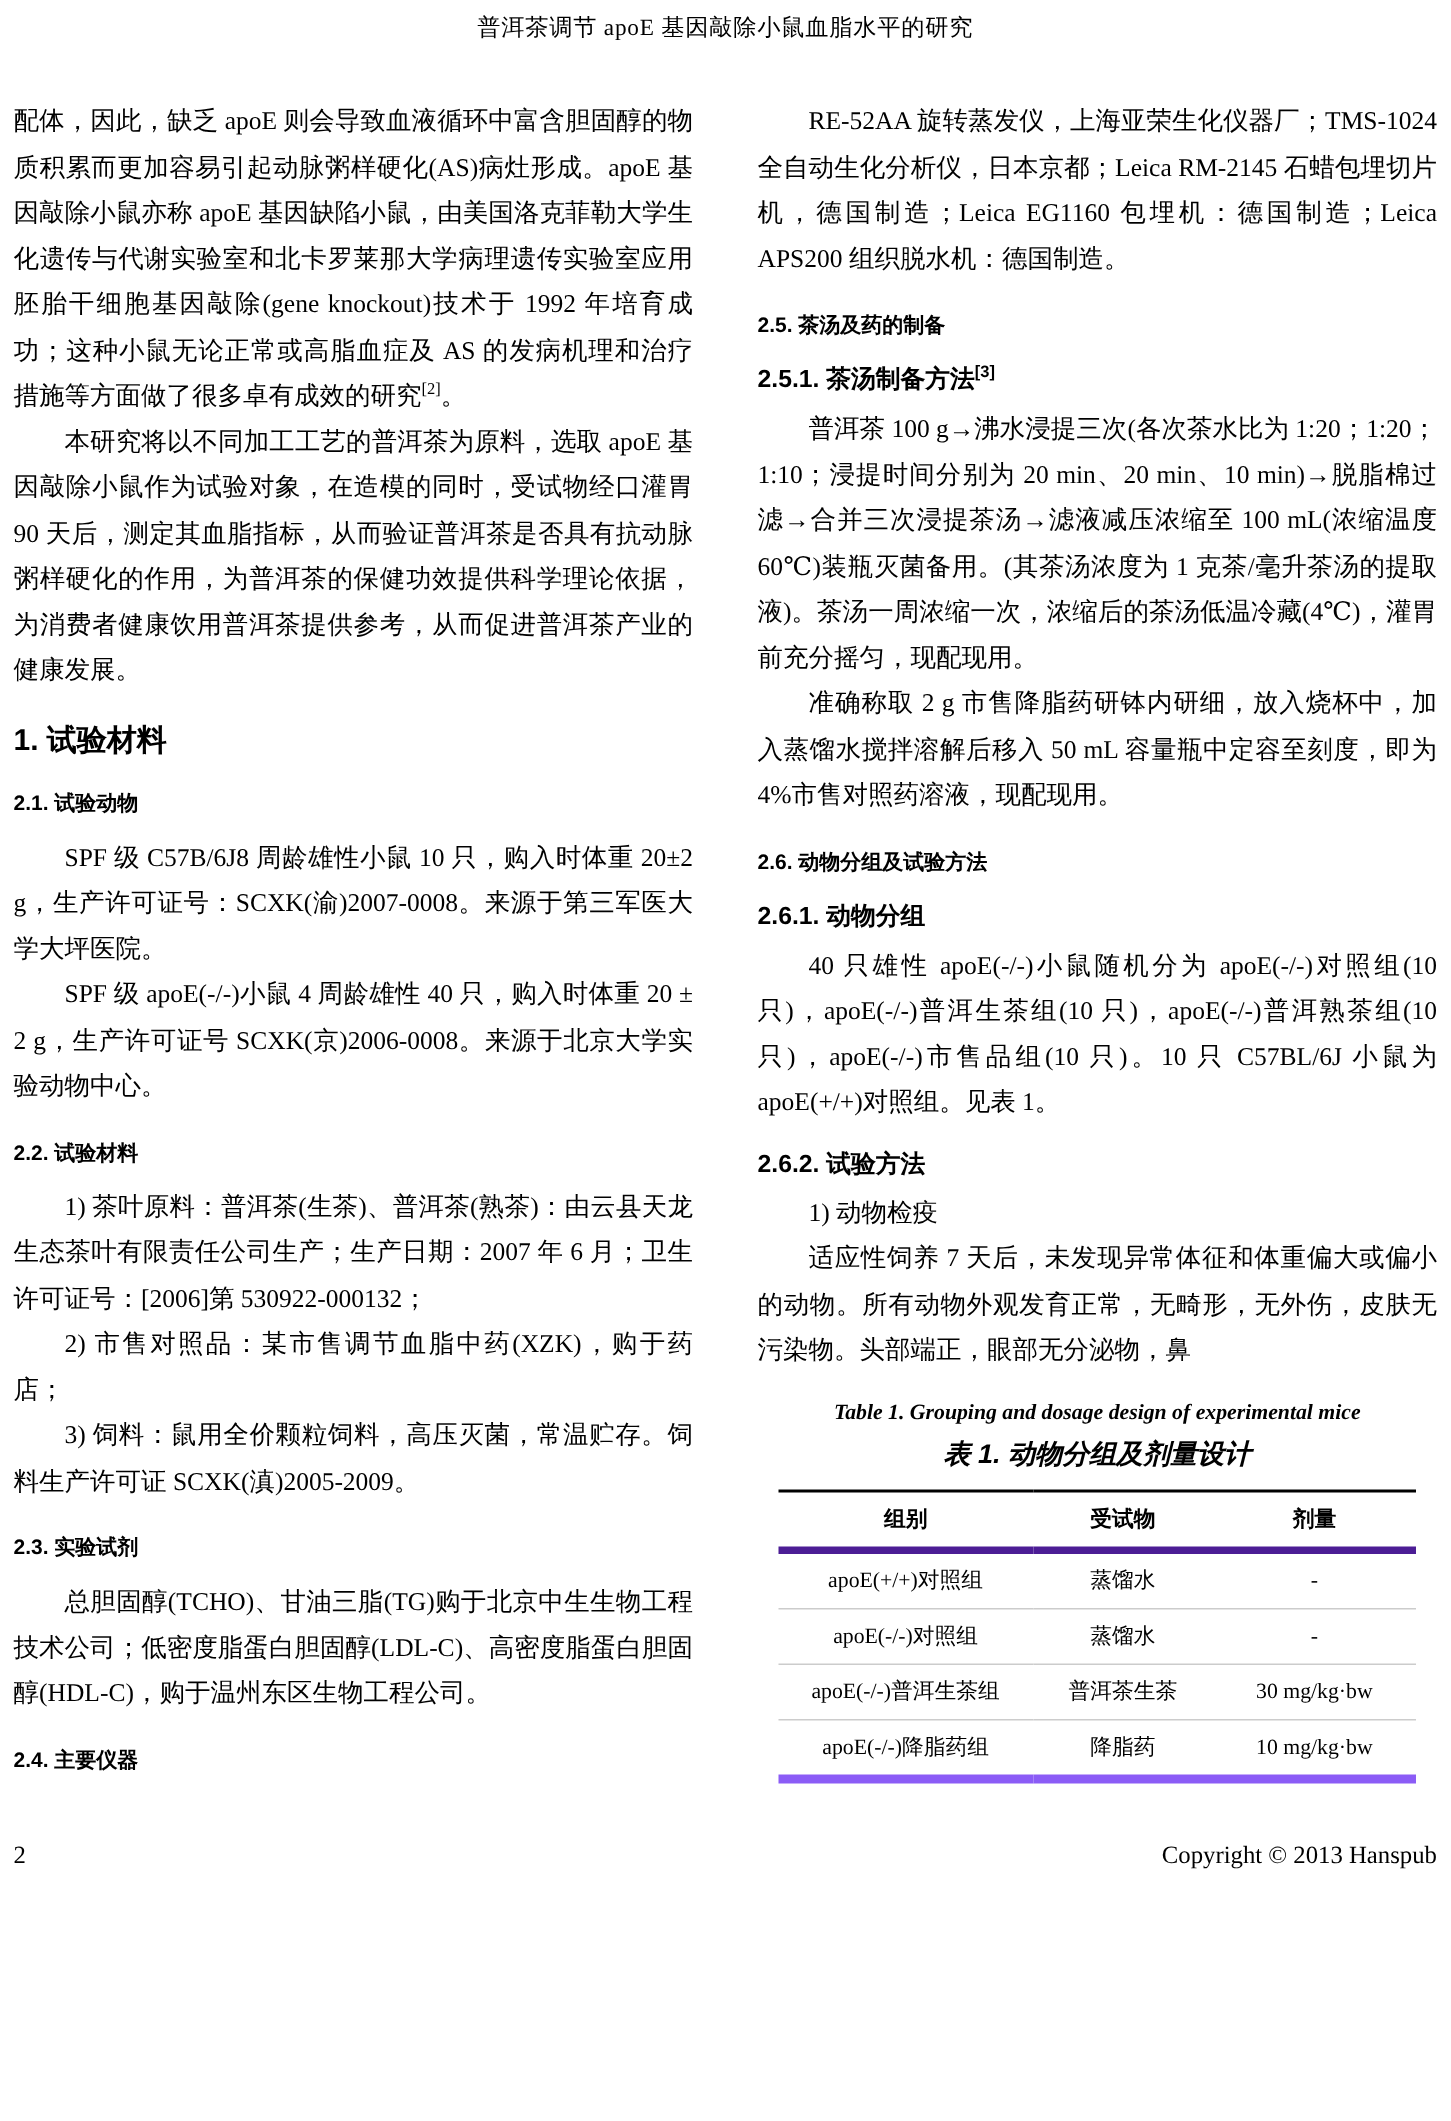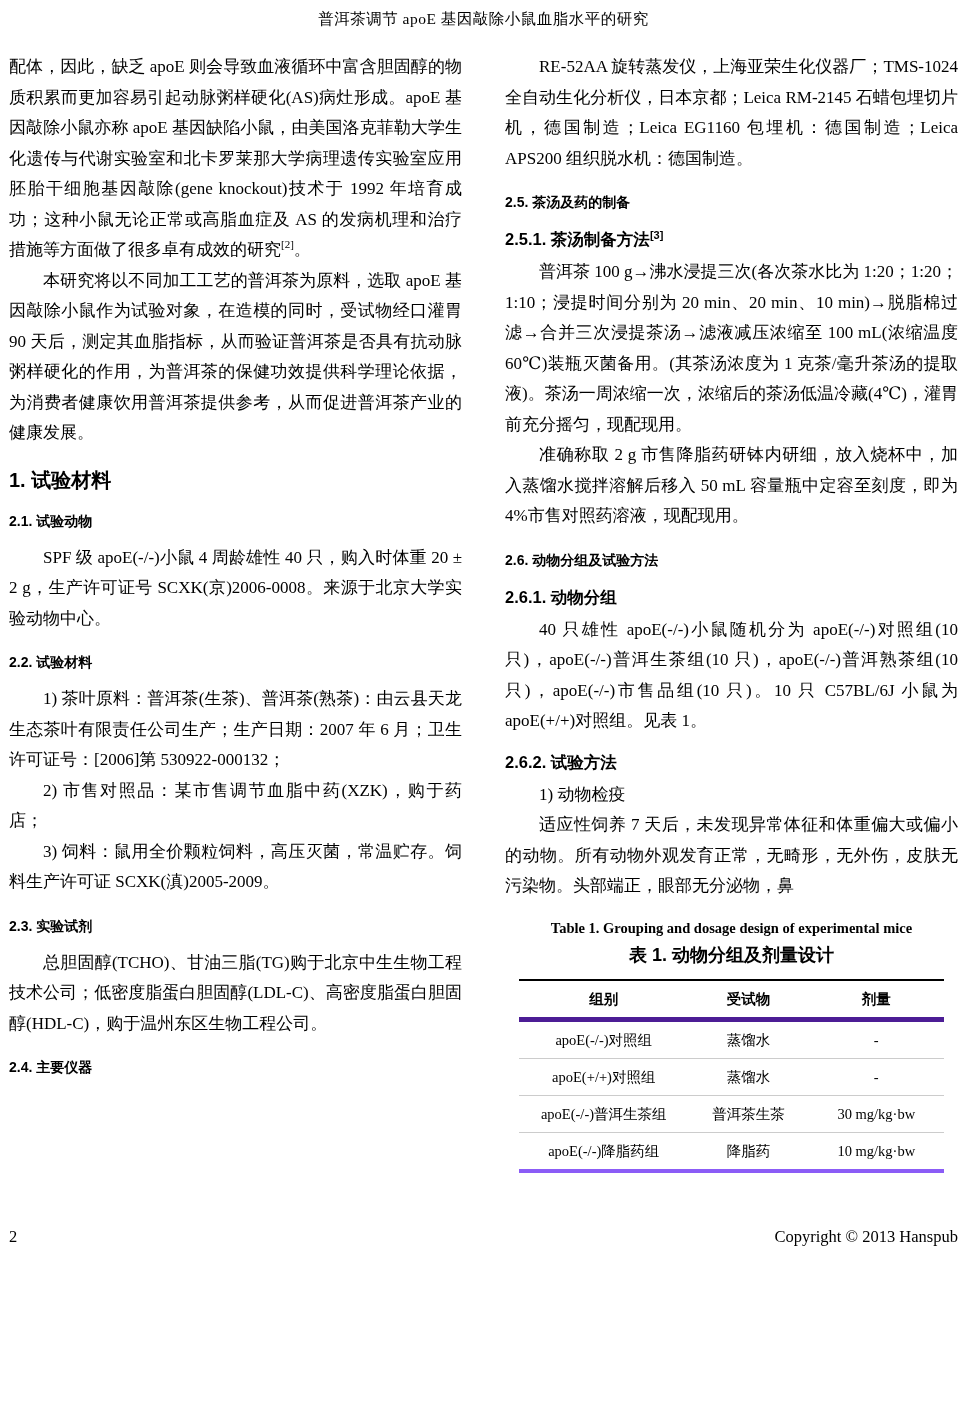--- a/index.html
+++ b/index.html
@@ -5,51 +5,51 @@
   html, body { margin: 0; padding: 0; }
   body {
     width: 967px; height: 1414px; background: #ffffff; color: #000;
     font-family: "Liberation Serif", "DejaVu Serif", serif;
   }
   .page {
     position: relative; width: 967px; height: 1258px; overflow: hidden;
     padding: 8px 9px 12px; box-sizing: border-box;
   }
   .running-head { text-align: center; font-size: 15.5px; line-height: 22px; letter-spacing: 0.5px; }
-  .columns { display: flex; gap: 43px; margin-top: 22px; }
+  .columns { display: flex; gap: 43px; margin-top: 36px; }
   .col { width: 453px; font-size: 17px; line-height: 30.5px; text-align: justify; }
   p.para { margin: 0; text-indent: 2em; }
   p.para.noindent { text-indent: 0; }
   sup.ref { font-size: 11px; vertical-align: super; line-height: 0; }
   .h-sec {
     font-family: "Liberation Sans", "DejaVu Sans", sans-serif;
     font-size: 20px; line-height: 26px; font-weight: bold; margin: 18px 0 12px; text-align: left;
   }
   .h-sub {
     font-family: "Liberation Sans", "DejaVu Sans", sans-serif;
     font-size: 14px; line-height: 24px; font-weight: bold; margin: 16px 0 10px; text-align: left;
   }
   .h-subsub {
     font-family: "Liberation Sans", "DejaVu Sans", sans-serif;
     font-size: 16.5px; line-height: 22px; font-weight: bold; margin: 14px 0 7px; text-align: left;
   }
   .table-block { margin-top: 16px; }
-  .tcap { text-align: center; font-weight: bold; }
+  .tcap { text-align: center; font-weight: bold; font-style: italic; }
   .tcap-en { font-size: 14.5px; line-height: 20px; font-family: "Liberation Serif", serif; }
   .tcap-zh { font-size: 18px; line-height: 20px; margin-top: 7px; font-family: "Liberation Sans", "DejaVu Sans", sans-serif; }
   table.data {
     width: 94%; margin: 14px auto 0; border-collapse: collapse;
     font-size: 14.5px; line-height: 18px;
   }
   table.data th {
     font-weight: bold; border-top: 2px solid #000; border-bottom: 5px solid #4c1d95;
     padding: 9px 4px; text-align: center;
   }
   table.data td { border-bottom: 1px solid #ccc; padding: 9px 4px; text-align: center; }
-  table.data tbody tr:last-child td { border-bottom: 4px solid #8b5cf6; }
+  table.data tbody tr:last-child td { border-bottom: 6px solid #8b5cf6; }
   .col-w1 { width: 40%; } .col-w2 { width: 28%; } .col-w3 { width: 32%; }
   .footer {
     position: absolute; left: 9px; right: 9px; bottom: 10px;
     display: flex; justify-content: space-between; font-size: 16.5px; line-height: 22px;
   }
 </style>
 </head>
 <body>
 
 <div class="page">
@@ -57,20 +57,21 @@
   <div class="running-head">普洱茶调节 apoE 基因敲除小鼠血脂水平的研究</div>
 
   <div class="columns">
 
     <div class="col">
       <p class="para noindent"><span>配体，因此，缺乏 apoE 则会导致血液循环中富含胆固醇的物质积累而更加容易引起动脉粥样硬化(AS)病灶形成。apoE 基因敲除小鼠亦称 apoE 基因缺陷小鼠，由美国洛克菲勒大学生化遗传与代谢实验室和北卡罗莱那大学病理遗传实验室应用胚胎干细胞基因敲除(gene knockout)技术于 1992 年培育成功；这种小鼠无论正常或高脂血症及 AS 的发病机理和治疗措施等方面做了很多卓有成效的研究</span><sup class="ref">[2]</sup><span>。</span></p>
       <p class="para">本研究将以不同加工工艺的普洱茶为原料，选取 apoE 基因敲除小鼠作为试验对象，在造模的同时，受试物经口灌胃 90 天后，测定其血脂指标，从而验证普洱茶是否具有抗动脉粥样硬化的作用，为普洱茶的保健功效提供科学理论依据，为消费者健康饮用普洱茶提供参考，从而促进普洱茶产业的健康发展。</p>
 
       <div class="h-sec">1. 试验材料</div>
       <div class="h-sub">2.1. 试验动物</div>
+      <p class="para">SPF 级 C57B/6J8 周龄雄性小鼠 10 只，购入时体重 20±2 g，生产许可证号：SCXK(渝)2007-0008。来源于第三军医大学大坪医院。</p>
       <p class="para">SPF 级 apoE(-/-)小鼠 4 周龄雄性 40 只，购入时体重 20 ± 2 g，生产许可证号 SCXK(京)2006-0008。来源于北京大学实验动物中心。</p>
 
       <div class="h-sub">2.2. 试验材料</div>
       <p class="para">1) 茶叶原料：普洱茶(生茶)、普洱茶(熟茶)：由云县天龙生态茶叶有限责任公司生产；生产日期：2007 年 6 月；卫生许可证号：[2006]第 530922-000132；</p>
       <p class="para">2) 市售对照品：某市售调节血脂中药(XZK)，购于药店；</p>
       <p class="para">3) 饲料：鼠用全价颗粒饲料，高压灭菌，常温贮存。饲料生产许可证 SCXK(滇)2005-2009。</p>
 
       <div class="h-sub">2.3. 实验试剂</div>
       <p class="para">总胆固醇(TCHO)、甘油三脂(TG)购于北京中生生物工程技术公司；低密度脂蛋白胆固醇(LDL-C)、高密度脂蛋白胆固醇(HDL-C)，购于温州东区生物工程公司。</p>
 
@@ -100,26 +101,26 @@
         <table class="data">
           <thead>
             <tr>
               <th class="col-w1">组别</th>
               <th class="col-w2">受试物</th>
               <th class="col-w3">剂量</th>
             </tr>
           </thead>
           <tbody>
             <tr>
-              <td>apoE(-/-)对照组</td>
+              <td>apoE(+/+)对照组</td>
               <td>蒸馏水</td>
               <td>-</td>
             </tr>
             <tr>
-              <td>apoE(+/+)对照组</td>
+              <td>apoE(-/-)对照组</td>
               <td>蒸馏水</td>
               <td>-</td>
             </tr>
             <tr>
               <td>apoE(-/-)普洱生茶组</td>
               <td>普洱茶生茶</td>
               <td>30 mg/kg·bw</td>
             </tr>
             <tr>
               <td>apoE(-/-)降脂药组</td>

